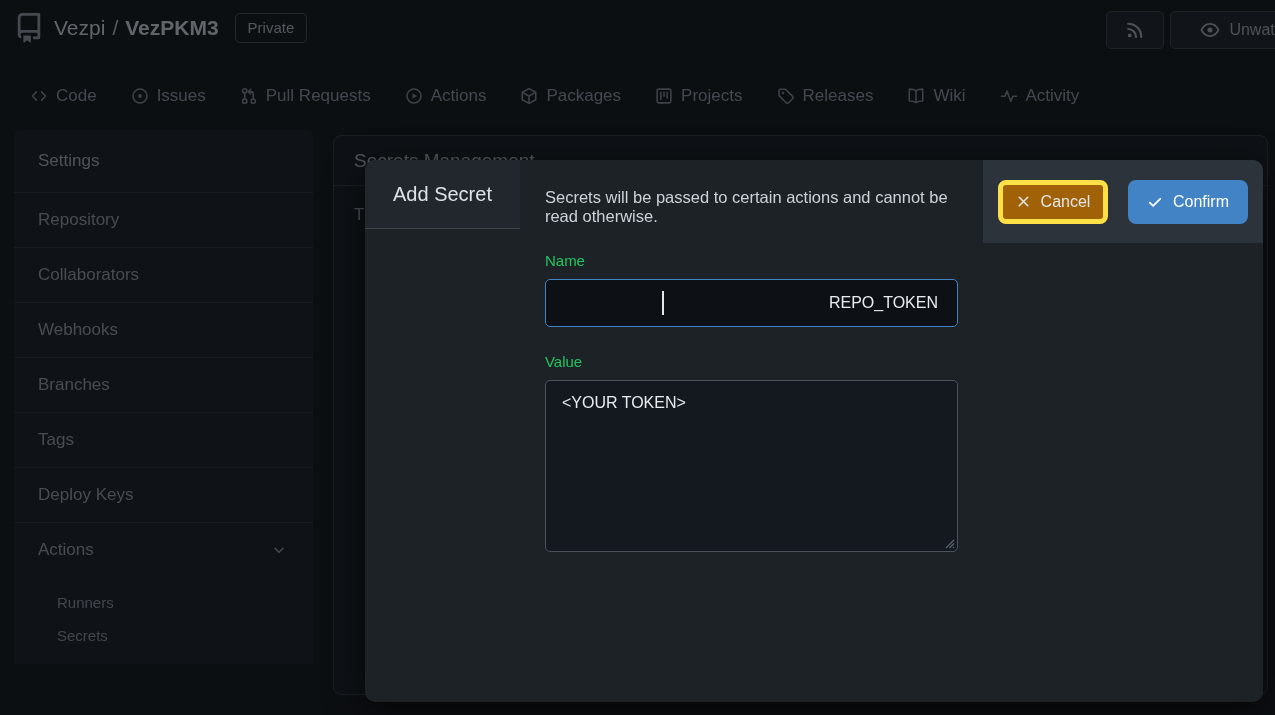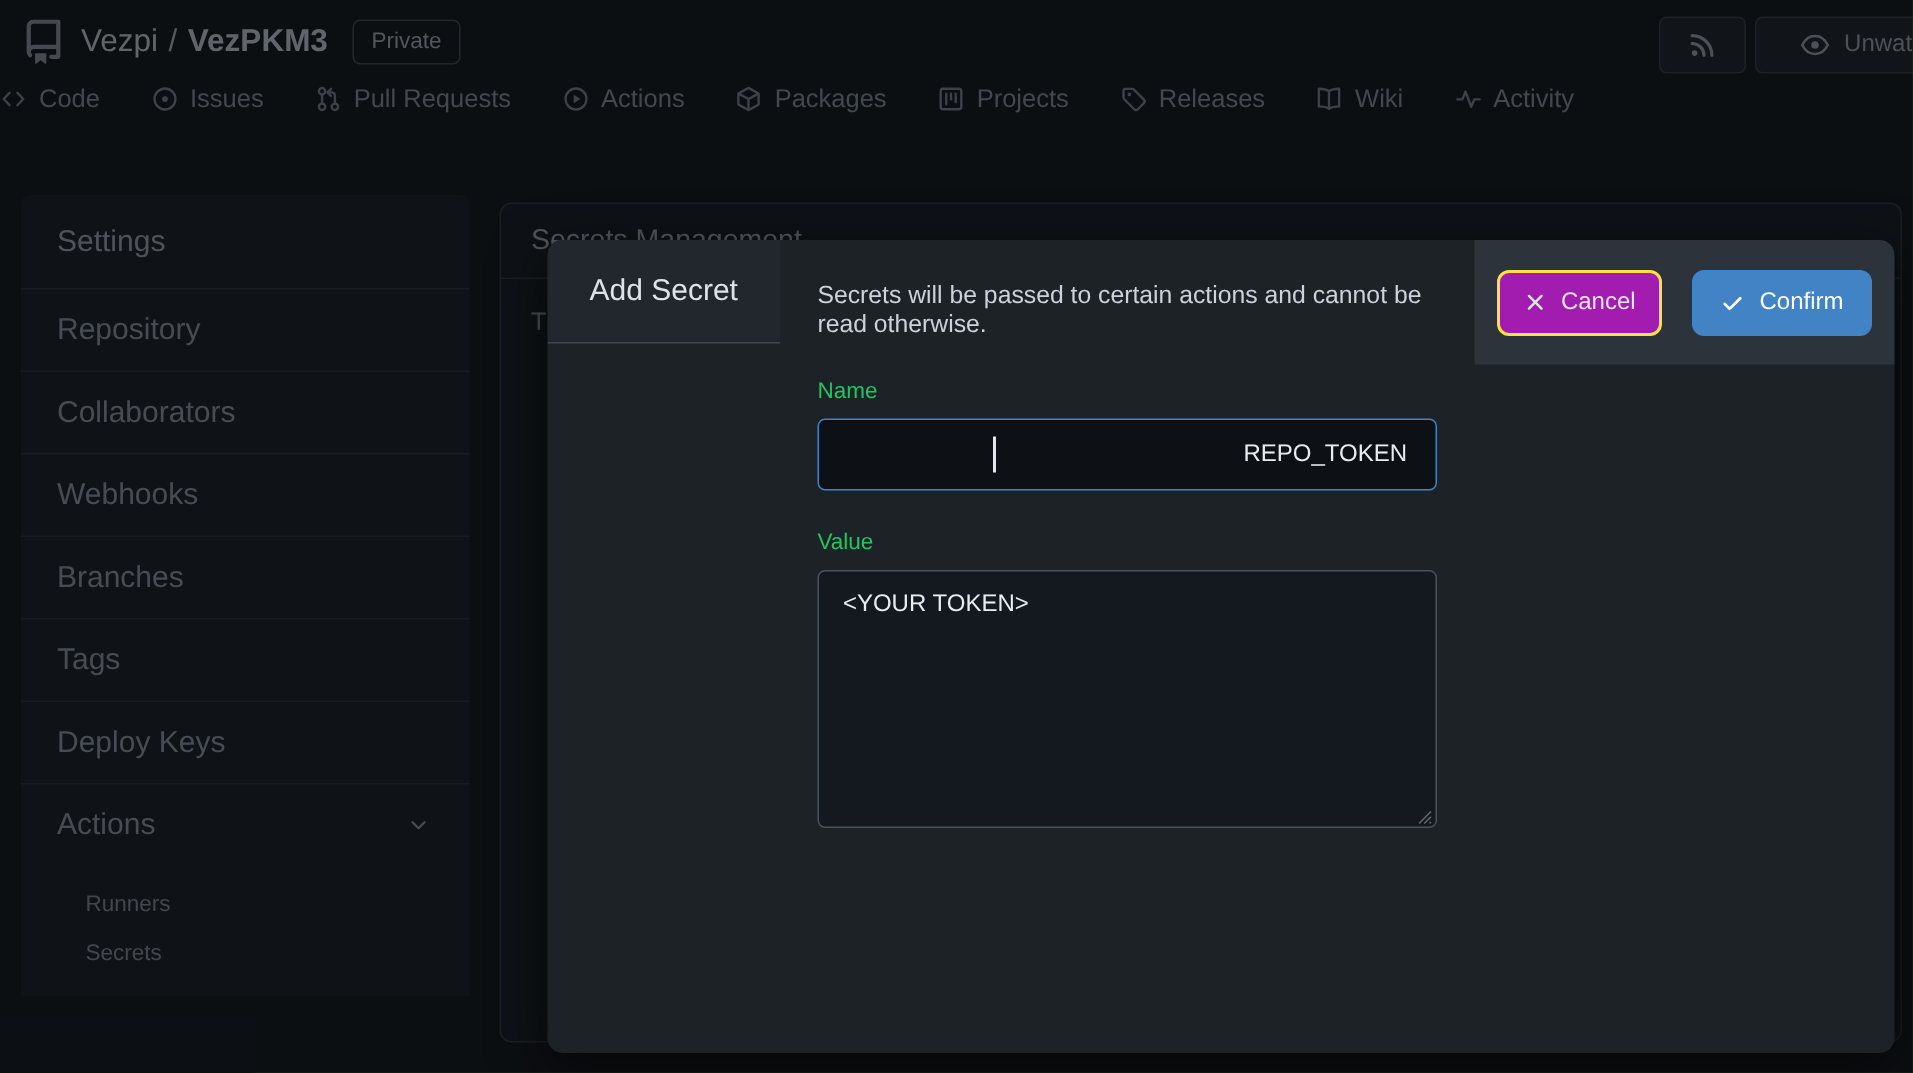--- a/index.html
+++ b/index.html
@@ -27,30 +27,30 @@
   .hdr-btn {
     position:absolute; top:11px; height:38px; display:flex; align-items:center; justify-content:center;
     gap:9px; background:#21272e; border:1px solid #3a424a; border-radius:5px;
     color:#9aa4ae; font-size:16px; cursor:pointer;
   }
   .btn-rss { left:1106px; width:58px; }
   .btn-unwatch { left:1170px; width:152px; padding:0 16px; }
 
   
   .repo-tabs { position:absolute; top:56px; left:0; width:1275px; height:50px;
-    display:flex; align-items:flex-start; gap:34px; 
+    display:flex; align-items:flex-end; gap:34px; padding-left:30px;
     font-size:17px; color:#87919c; }
   .tab { display:flex; align-items:center; gap:8px; cursor:pointer; white-space:nowrap; }
   .tab svg { color:#7a848f; }
 
   
   .sidebar { position:absolute; left:14px; top:130px; width:299px;
     background:#1d2329; border-radius:6px 6px 0 0; }
   .side-item { height:55px; display:flex; align-items:center; padding:0 26px 0 24px;
-    font-size:20px; color:#8f99a3; border-top:1px solid #2e343b; cursor:pointer; }
+    font-size:17px; color:#8f99a3; border-top:1px solid #2e343b; cursor:pointer; }
   .side-item:first-child { height:62px; border-top:none; font-weight:500; color:#9da7b1; }
   .side-item .grow { flex:1; }
   .side-sub { padding:9px 0 12px; }
   .sub-item { height:33px; display:flex; align-items:center; padding-left:43px;
     font-size:15px; color:#848e98; cursor:pointer; }
 
   
   .content-box { position:absolute; left:333px; top:135px; width:935px; height:560px;
     background:#1b2127; border:1px solid #343b42; border-radius:8px; }
   .content-header { height:50px; display:flex; align-items:center; padding:0 20px;
@@ -79,21 +79,21 @@
   @keyframes blink { 50% { opacity:0; } }
   .textarea-wrap { position:relative; margin-top:10px; }
   .textarea-wrap textarea { width:100%; height:172px; background:#14191f; border:1px solid #4a525b;
     border-radius:5px; color:#e8ecef; font-size:16px; padding:13px 16px; resize:none; outline:none;
     font-family:"Liberation Sans", sans-serif; }
   .resize-handle { position:absolute; right:2px; bottom:6px; cursor:nwse-resize; color:#5d656e; }
   .modal-footer { height:83px; flex:none; background:#2c333b;
     display:flex; align-items:center; justify-content:flex-end; gap:20px; padding:0 15px; }
   .btn { height:44px; border-radius:8px; display:flex; align-items:center; justify-content:center;
     gap:10px; font-size:16px; cursor:pointer; font-family:"Liberation Sans", sans-serif; }
-  .btn-cancel { width:110px; background:#a21caf; border:2px solid #fde047; color:#e2e6ea; }
+  .btn-cancel { width:110px; background:#a16207; border:5px solid #fde047; color:#e2e6ea; }
   .btn-confirm { width:120px; background:#4183c4; border:none; color:#ffffff; }
 </style>
 </head>
 <body>
 
 <div class="title-row">
   <svg class="repo-icon" width="30" height="30" viewBox="0 0 16 16">
     <path fill="currentColor" d="M2 2.5A2.5 2.5 0 0 1 4.5 0h8.75a.75.75 0 0 1 .75.75v12.5a.75.75 0 0 1-.75.75h-2.5a.75.75 0 0 1 0-1.5h1.75v-2h-8a1 1 0 0 0-.714 1.7.75.75 0 1 1-1.072 1.05A2.495 2.495 0 0 1 2 11.5Zm10.5-1h-8a1 1 0 0 0-1 1v6.708A2.486 2.486 0 0 1 4.5 9h8ZM5 12.25a.25.25 0 0 1 .25-.25h3.5a.25.25 0 0 1 .25.25v3.25a.25.25 0 0 1-.4.2l-1.45-1.087a.25.25 0 0 0-.3 0L5.4 15.7a.25.25 0 0 1-.4-.2Z"></path>
   </svg>
   <div class="repo-title">

